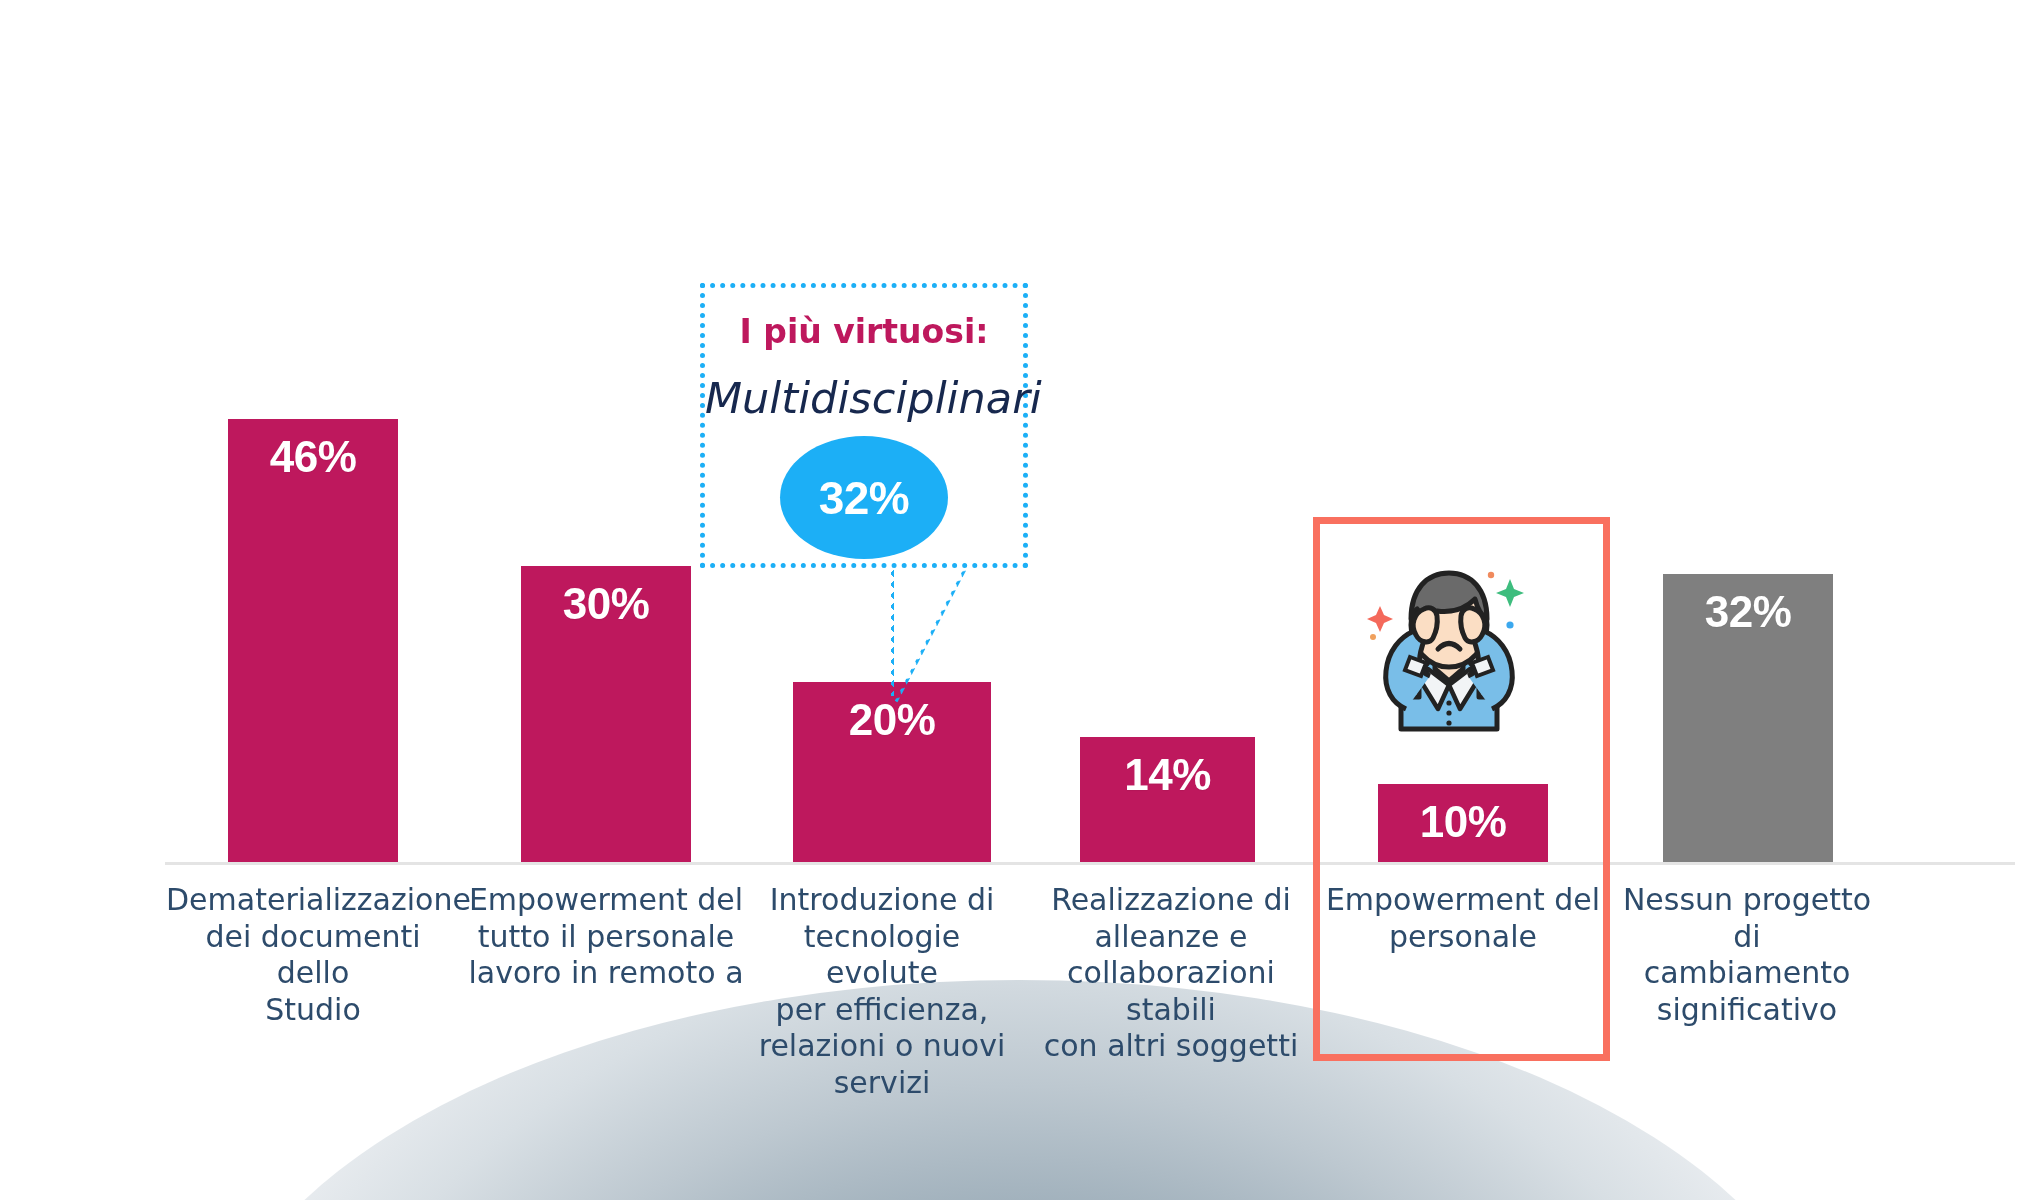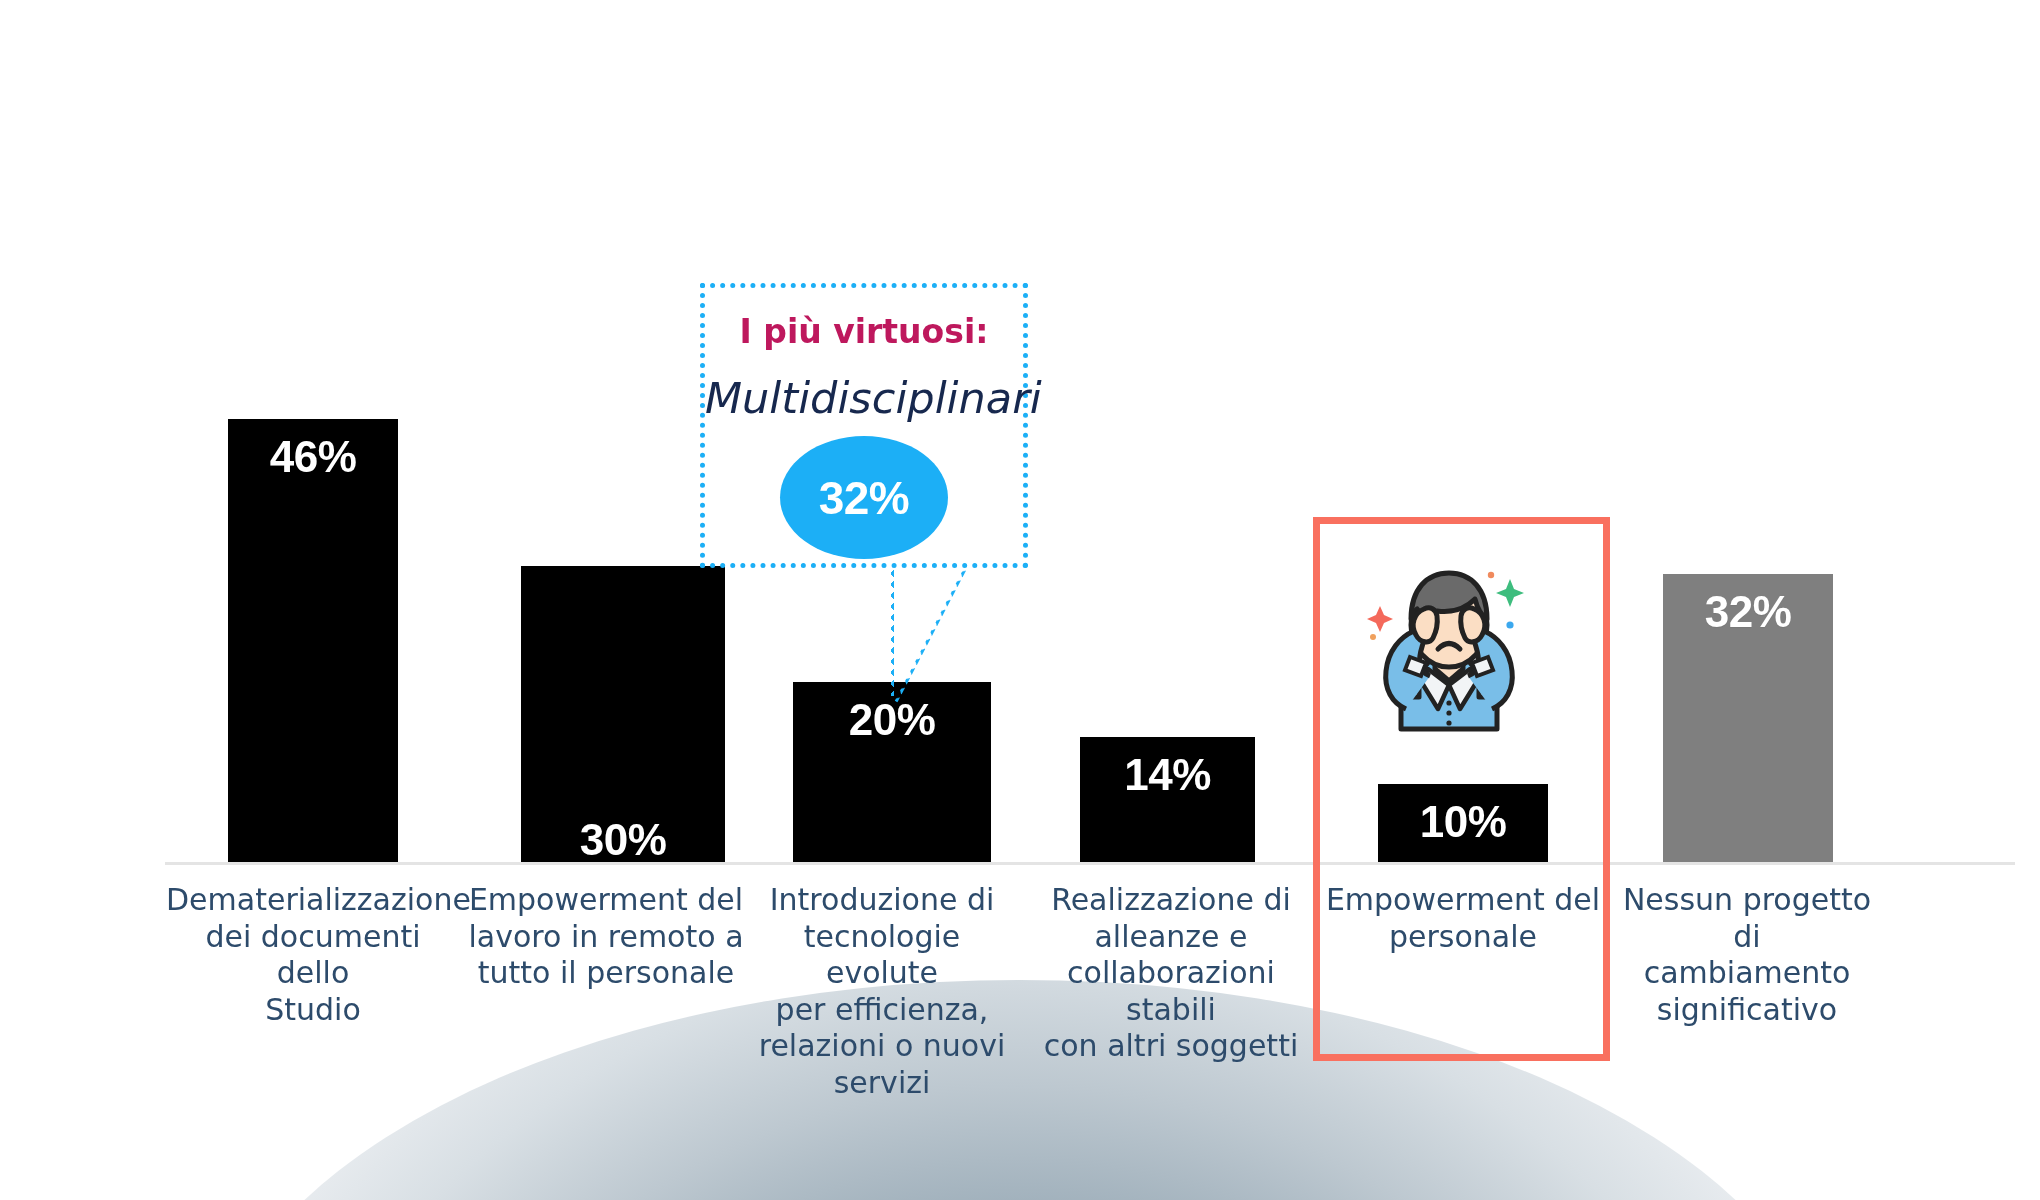--- a/index.html
+++ b/index.html
@@ -54,21 +54,21 @@
     left: 165px;
     top: 862px;
     width: 1850px;
     height: 3px;
     background: #e4e4e4;
   }
 
   .bar {
     position: absolute;
     bottom: 338px;          
-    background: #000000;
+    background: #be185d;
     display: flex;
     justify-content: center;
   }
   .bar.gray { background: #7F7F7F; }
 
   .bar-label {
     color: #ffffff;
     font-weight: 700;
     font-size: 44px;
     letter-spacing: -0.5px;
@@ -185,21 +185,21 @@
   <div class="bg-arc"></div>
 
   <div class="plot">
 
     <div class="axis-line"></div>
 
     <div class="bar" style="left:228px; width:170px; height:443px;">
       <span class="bar-label">46%</span>
     </div>
 
-    <div class="bar" style="left:521px; width:204px; height:296px;align-items:flex-end;">
+    <div class="bar" style="left:521px; width:170px; height:296px;">
       <span class="bar-label">30%</span>
     </div>
 
     <div class="bar" style="left:793px; width:198px; height:180px;justify-content:center;">
       <span class="bar-label">20%</span>
     </div>
 
     <div class="bar" style="left:1080px; width:175px; height:125px;">
       <span class="bar-label">14%</span>
     </div>
@@ -213,22 +213,22 @@
     </div>
 
     <div class="cat-label" style="left:166px; width:294px;">
       <div>Dematerializzazione</div>
       <div>dei documenti dello</div>
       <div>Studio</div>
     </div>
 
     <div class="cat-label" style="left:466px; width:280px;">
       <div>Empowerment del</div>
+      <div>tutto il personale</div>
       <div>lavoro in remoto a</div>
-      <div>tutto il personale</div>
     </div>
 
     <div class="cat-label" style="left:748px; width:268px;">
       <div>Introduzione di</div>
       <div>tecnologie evolute</div>
       <div>per efficienza,</div>
       <div>relazioni o nuovi</div>
       <div>servizi</div>
     </div>
 

